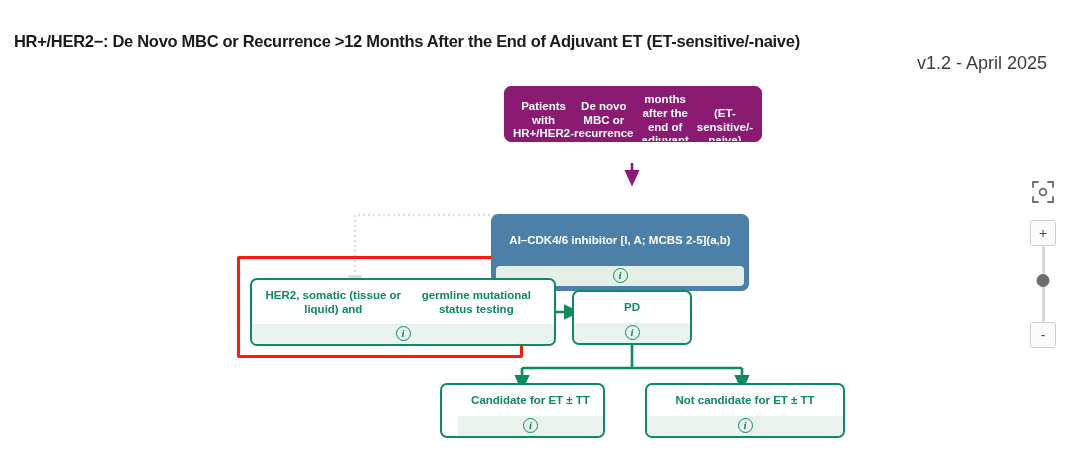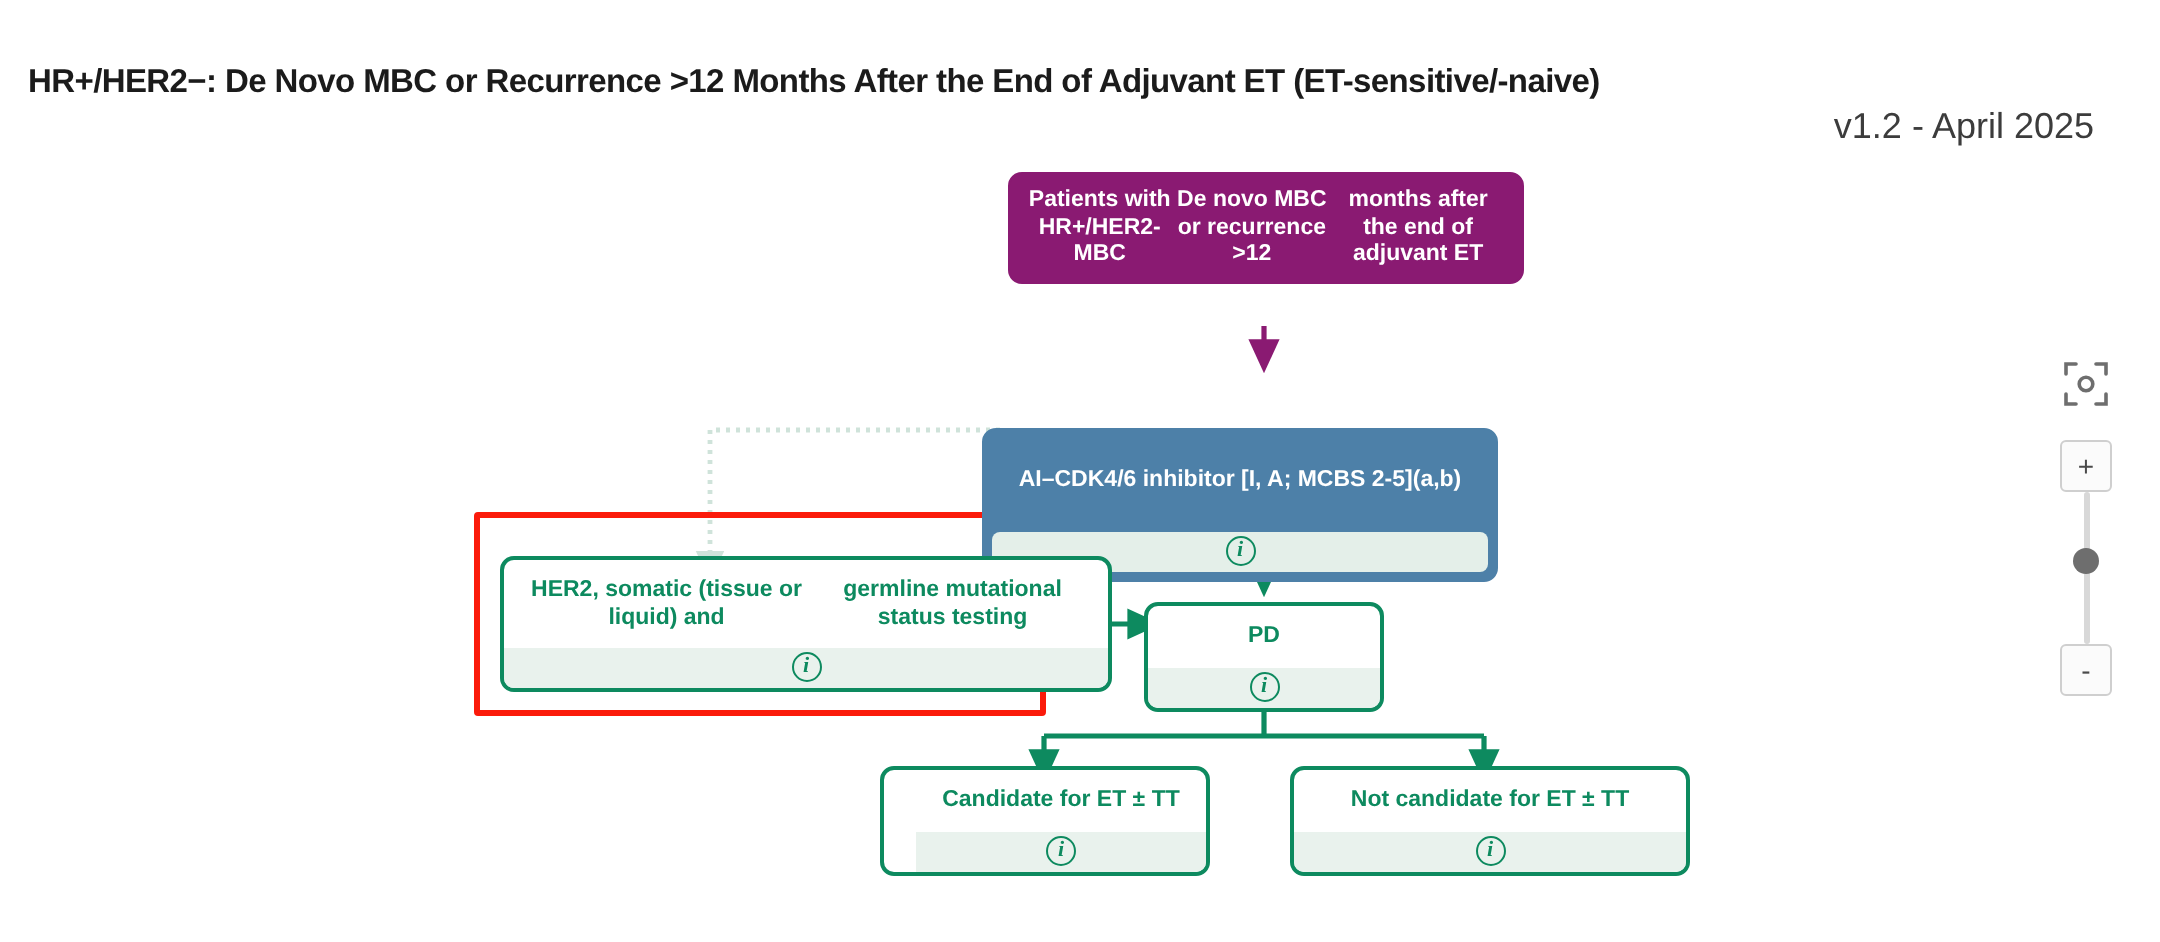--- a/index.html
+++ b/index.html
@@ -245,20 +245,21 @@
   <div id="selection-rect" style="left:237px; top:178px; width:286px; height:102px;"></div>
 
   <div class="node purple" style="left:504px; top:8px; width:258px; height:56px;">
     <div class="node-title">
       <span>Patients with HR+/HER2- MBC</span>
         <br>
       <span>De novo MBC or recurrence &gt;12</span>
         <br>
       <span>months after the end of adjuvant ET</span>
         <br>
+      <span>(ET-sensitive/-naive)</span>
     </div>
   </div>
 
   <div class="node blue" style="left:491px; top:100px; width:258px; height:77px;margin-top:36px;">
     <div class="node-title">
       <span>AI–CDK4/6 inhibitor [I, A; MCBS 2-5]</span>
         <br>
       <span>(a,b)</span>
     </div>
     <div class="node-footer">
@@ -270,21 +271,21 @@
     <div class="node-title">
       <span>HER2, somatic (tissue or liquid) and</span>
         <br>
       <span>germline mutational status testing</span>
     </div>
     <div class="node-footer">
       <span class="info-icon">i</span>
     </div>
   </div>
 
-  <div class="node green" style="left:572px; top:212px; width:120px; height:55px;margin-top:11px;">
+  <div class="node green" style="left:572px; top:212px; width:120px; height:55px;">
     <div class="node-title">
       <span>PD</span>
     </div>
     <div class="node-footer">
       <span class="info-icon">i</span>
     </div>
   </div>
 
   <div class="node green" style="left:440px; top:305px; width:165px; height:55px;padding-left:16px;">
     <div class="node-title">

